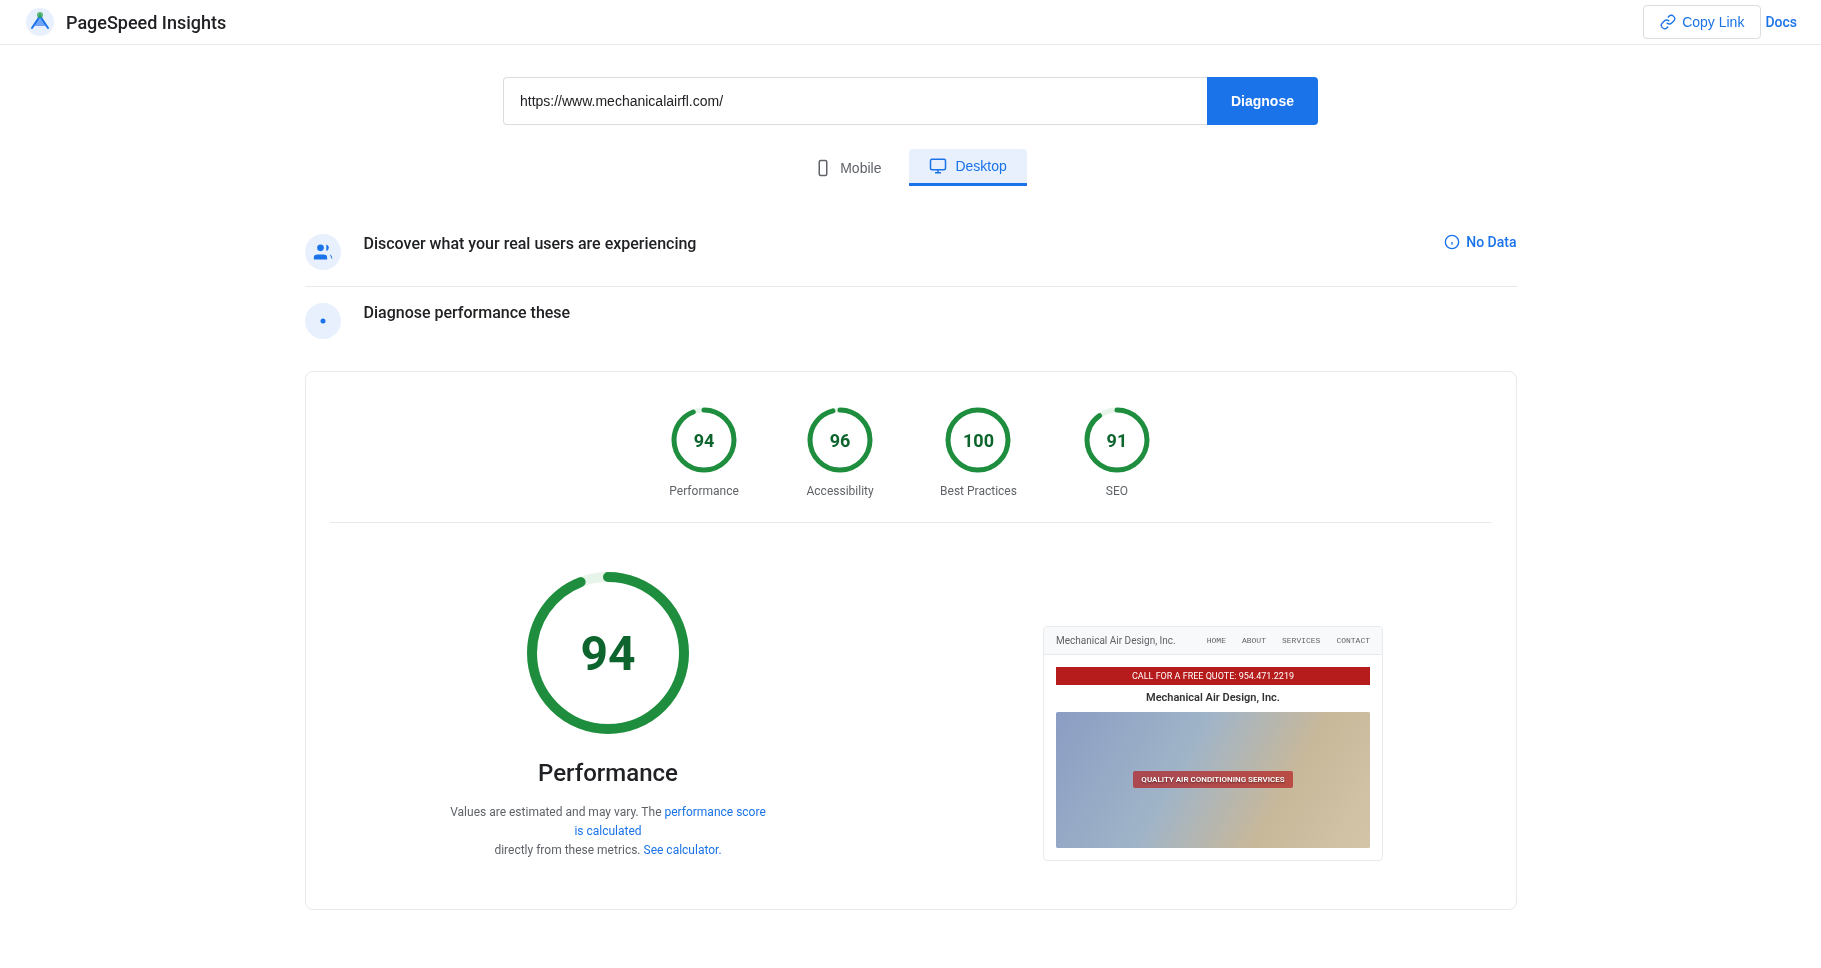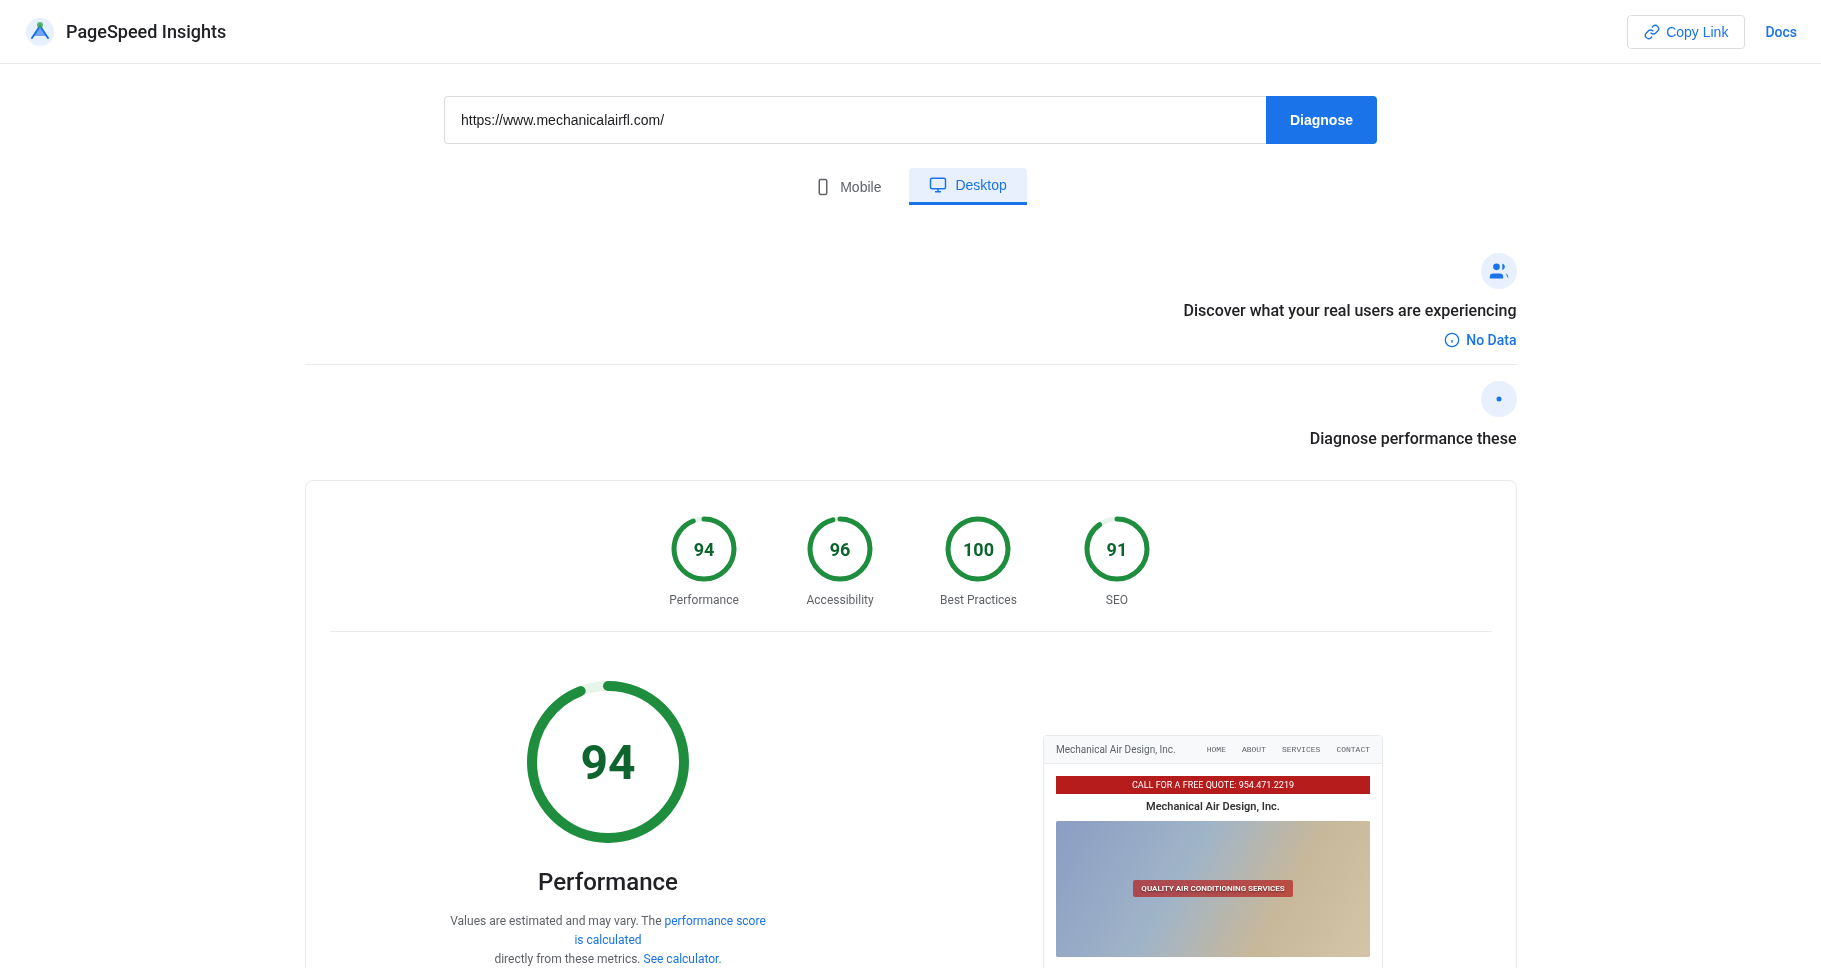--- a/index.html
+++ b/index.html
@@ -9,41 +9,41 @@
       color: #202124;
       min-height: 968px;
     }
 
     
     .header {
       display: flex;
       align-items: center;
       justify-content: space-between;
       padding: 12px 24px;
-      height: 64px;
+      height: 45px;
       border-bottom: 1px solid #e8eaed;
     }
     .header-left {
       display: flex;
       align-items: center;
       gap: 10px;
     }
     .logo-icon {
       width: 32px;
       height: 32px;
     }
     .app-title {
       font-size: 18px;
       font-weight: 500;
       color: #202124;
     }
     .header-right {
       display: flex;
       align-items: center;
-      gap: 20px;
+      gap: 4px;
       justify-content: center;
     }
     .copy-link-btn {
       display: flex;
       align-items: center;
       gap: 6px;
       border: 1px solid #dadce0;
       border-radius: 4px;
       padding: 8px 16px;
       background: #fff;
@@ -68,21 +68,21 @@
     }
 
     
     .url-bar-row {
       display: flex;
       justify-content: center;
       gap: 0;
       margin-bottom: 24px;
     }
     .url-input {
-      width: 822px;
+      width: 704px;
       height: 48px;
       border: 1px solid #dadce0;
       border-radius: 4px 0 0 4px;
       padding: 0 16px;
       font-size: 14px;
       color: #202124;
       outline: none;
       border-right: none;
     }
     .analyze-btn {
@@ -120,25 +120,24 @@
     .device-btn.active {
       border-bottom: 3px solid #1a73e8;
       color: #1a73e8;
       background: #e8f0fe;
       border-radius: 4px 4px 0 0;
     }
 
     
     .section-row {
       display: flex;
-      align-items: flex-end;
-      gap: 12px;
+      align-items: flex-start;
+      gap: 23px;
       padding: 16px 0;
       border-bottom: 1px solid #e8eaed;
-      flex-direction: column;
     }
     .section-icon {
       width: 36px;
       height: 36px;
       border-radius: 50%;
       background: #e8f0fe;
       display: flex;
       align-items: center;
       justify-content: center;
       flex-shrink: 0;

